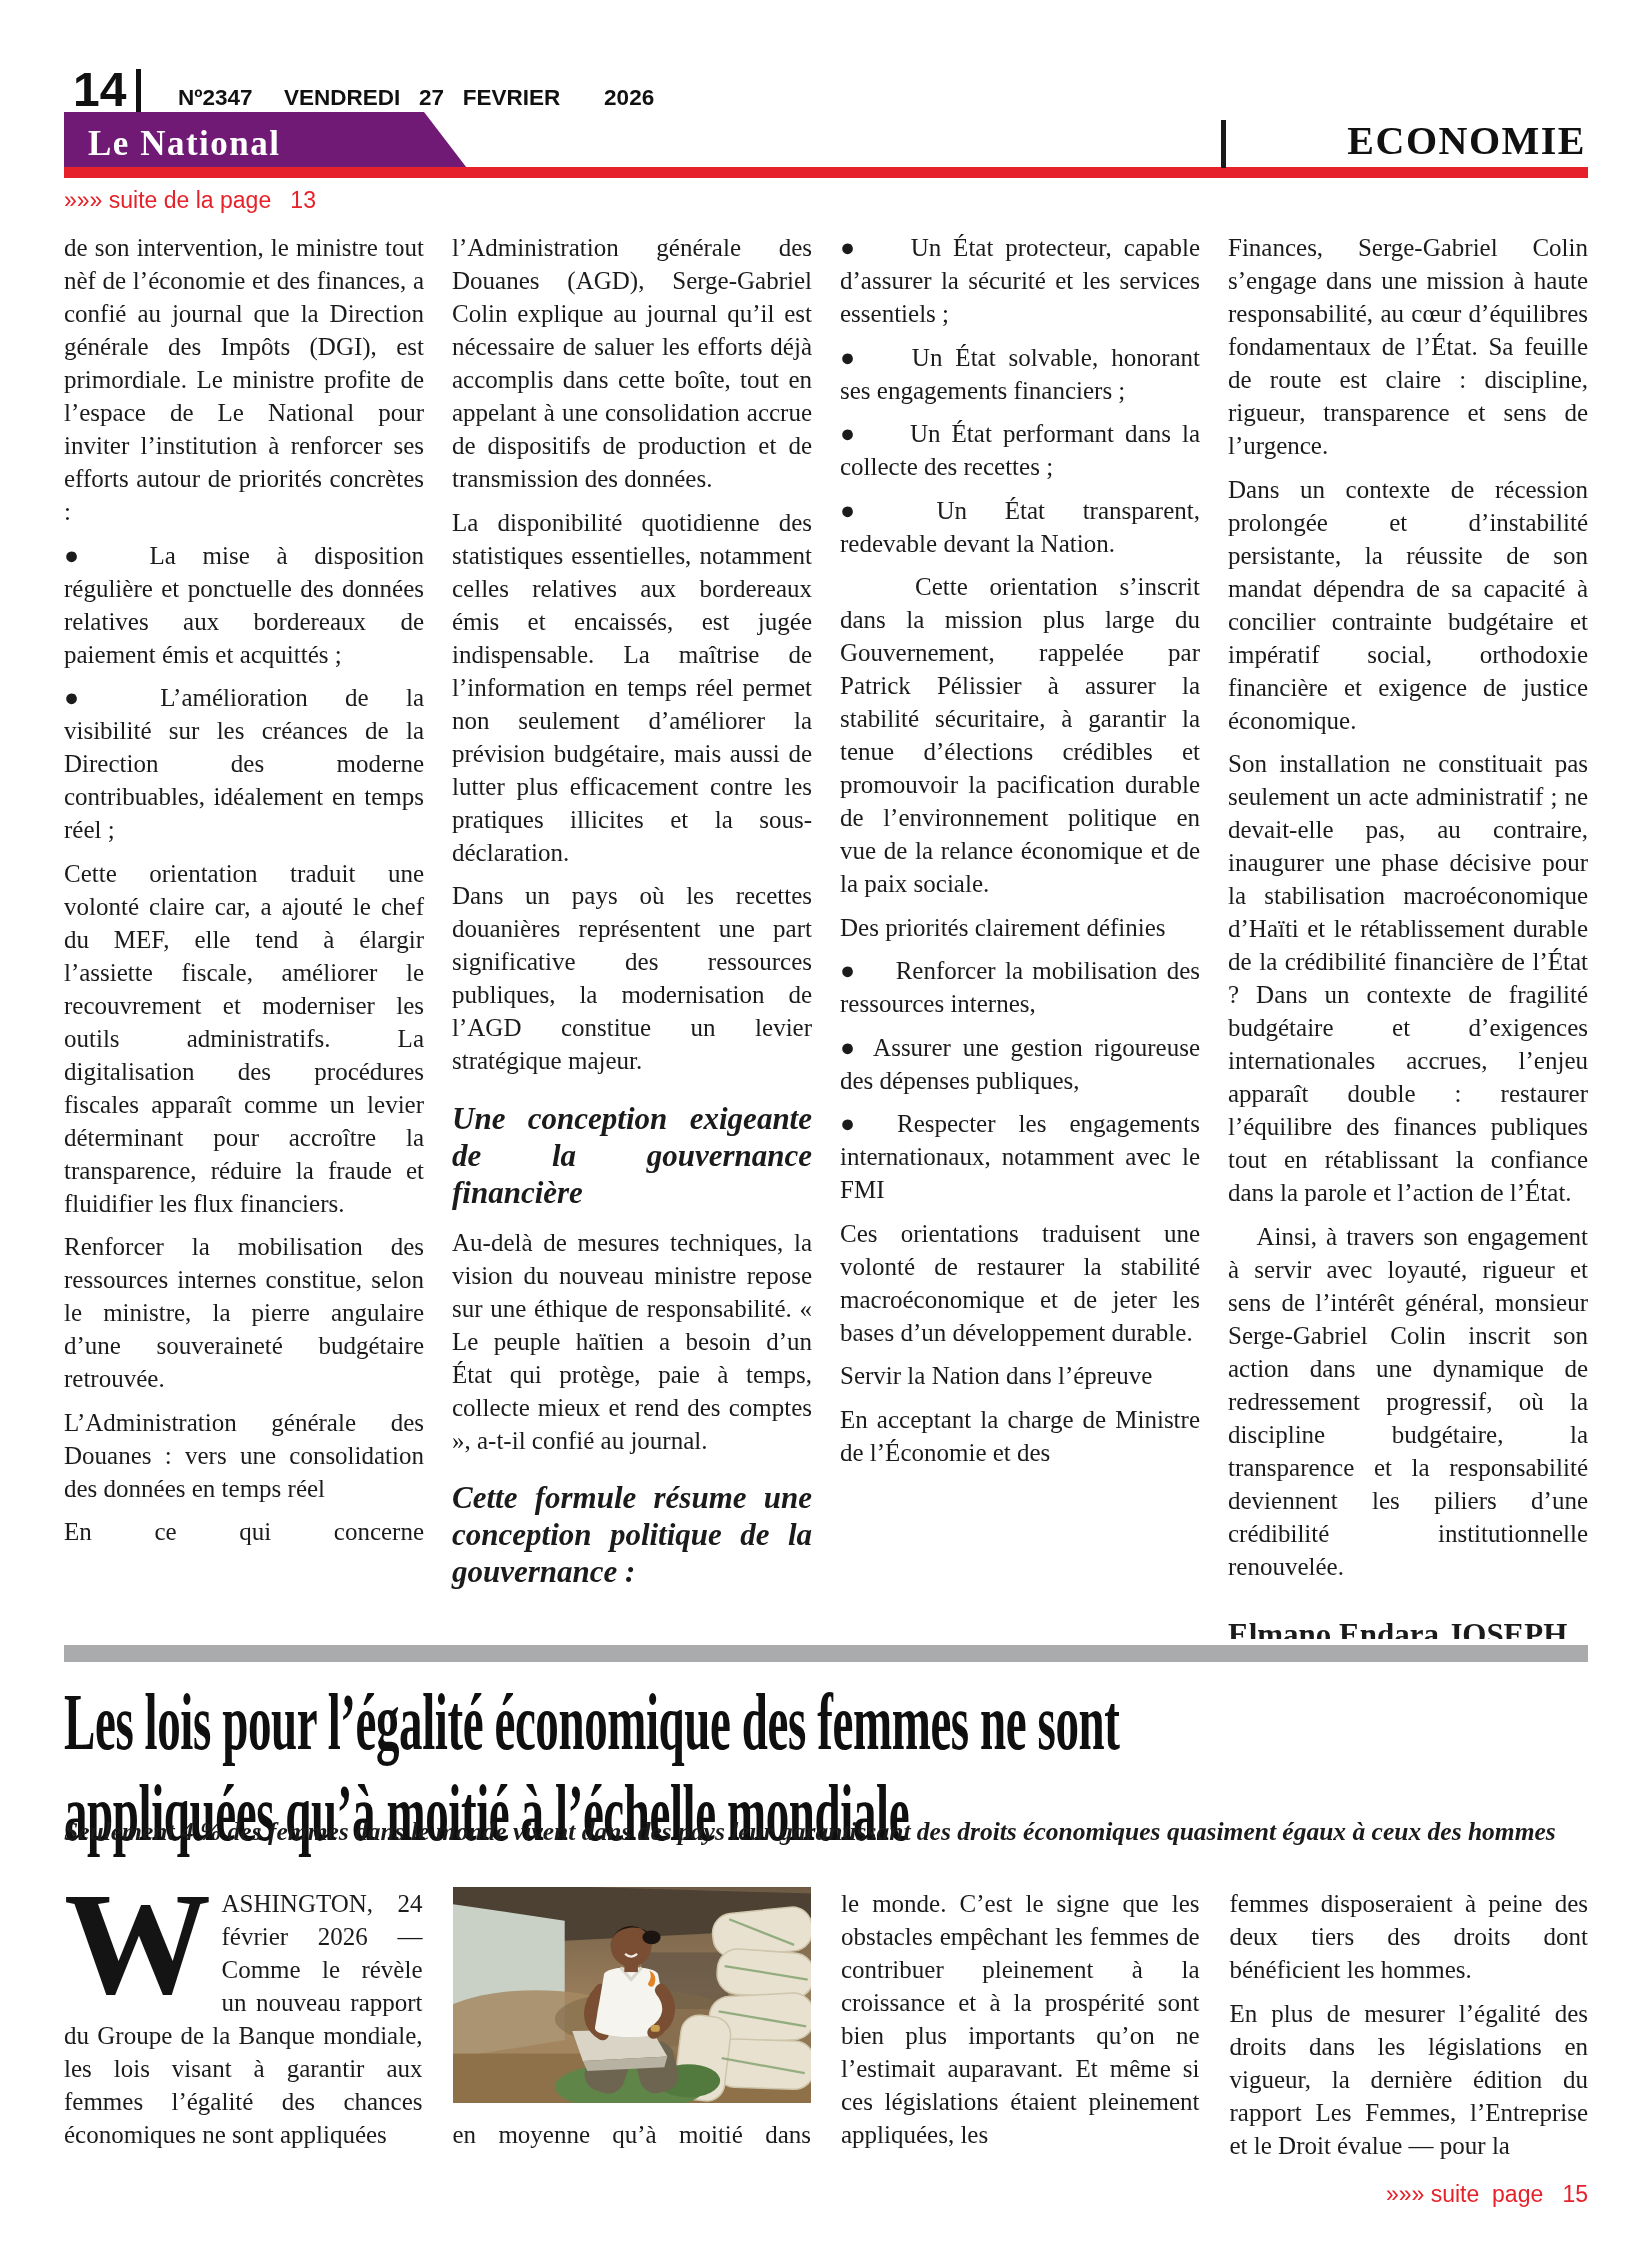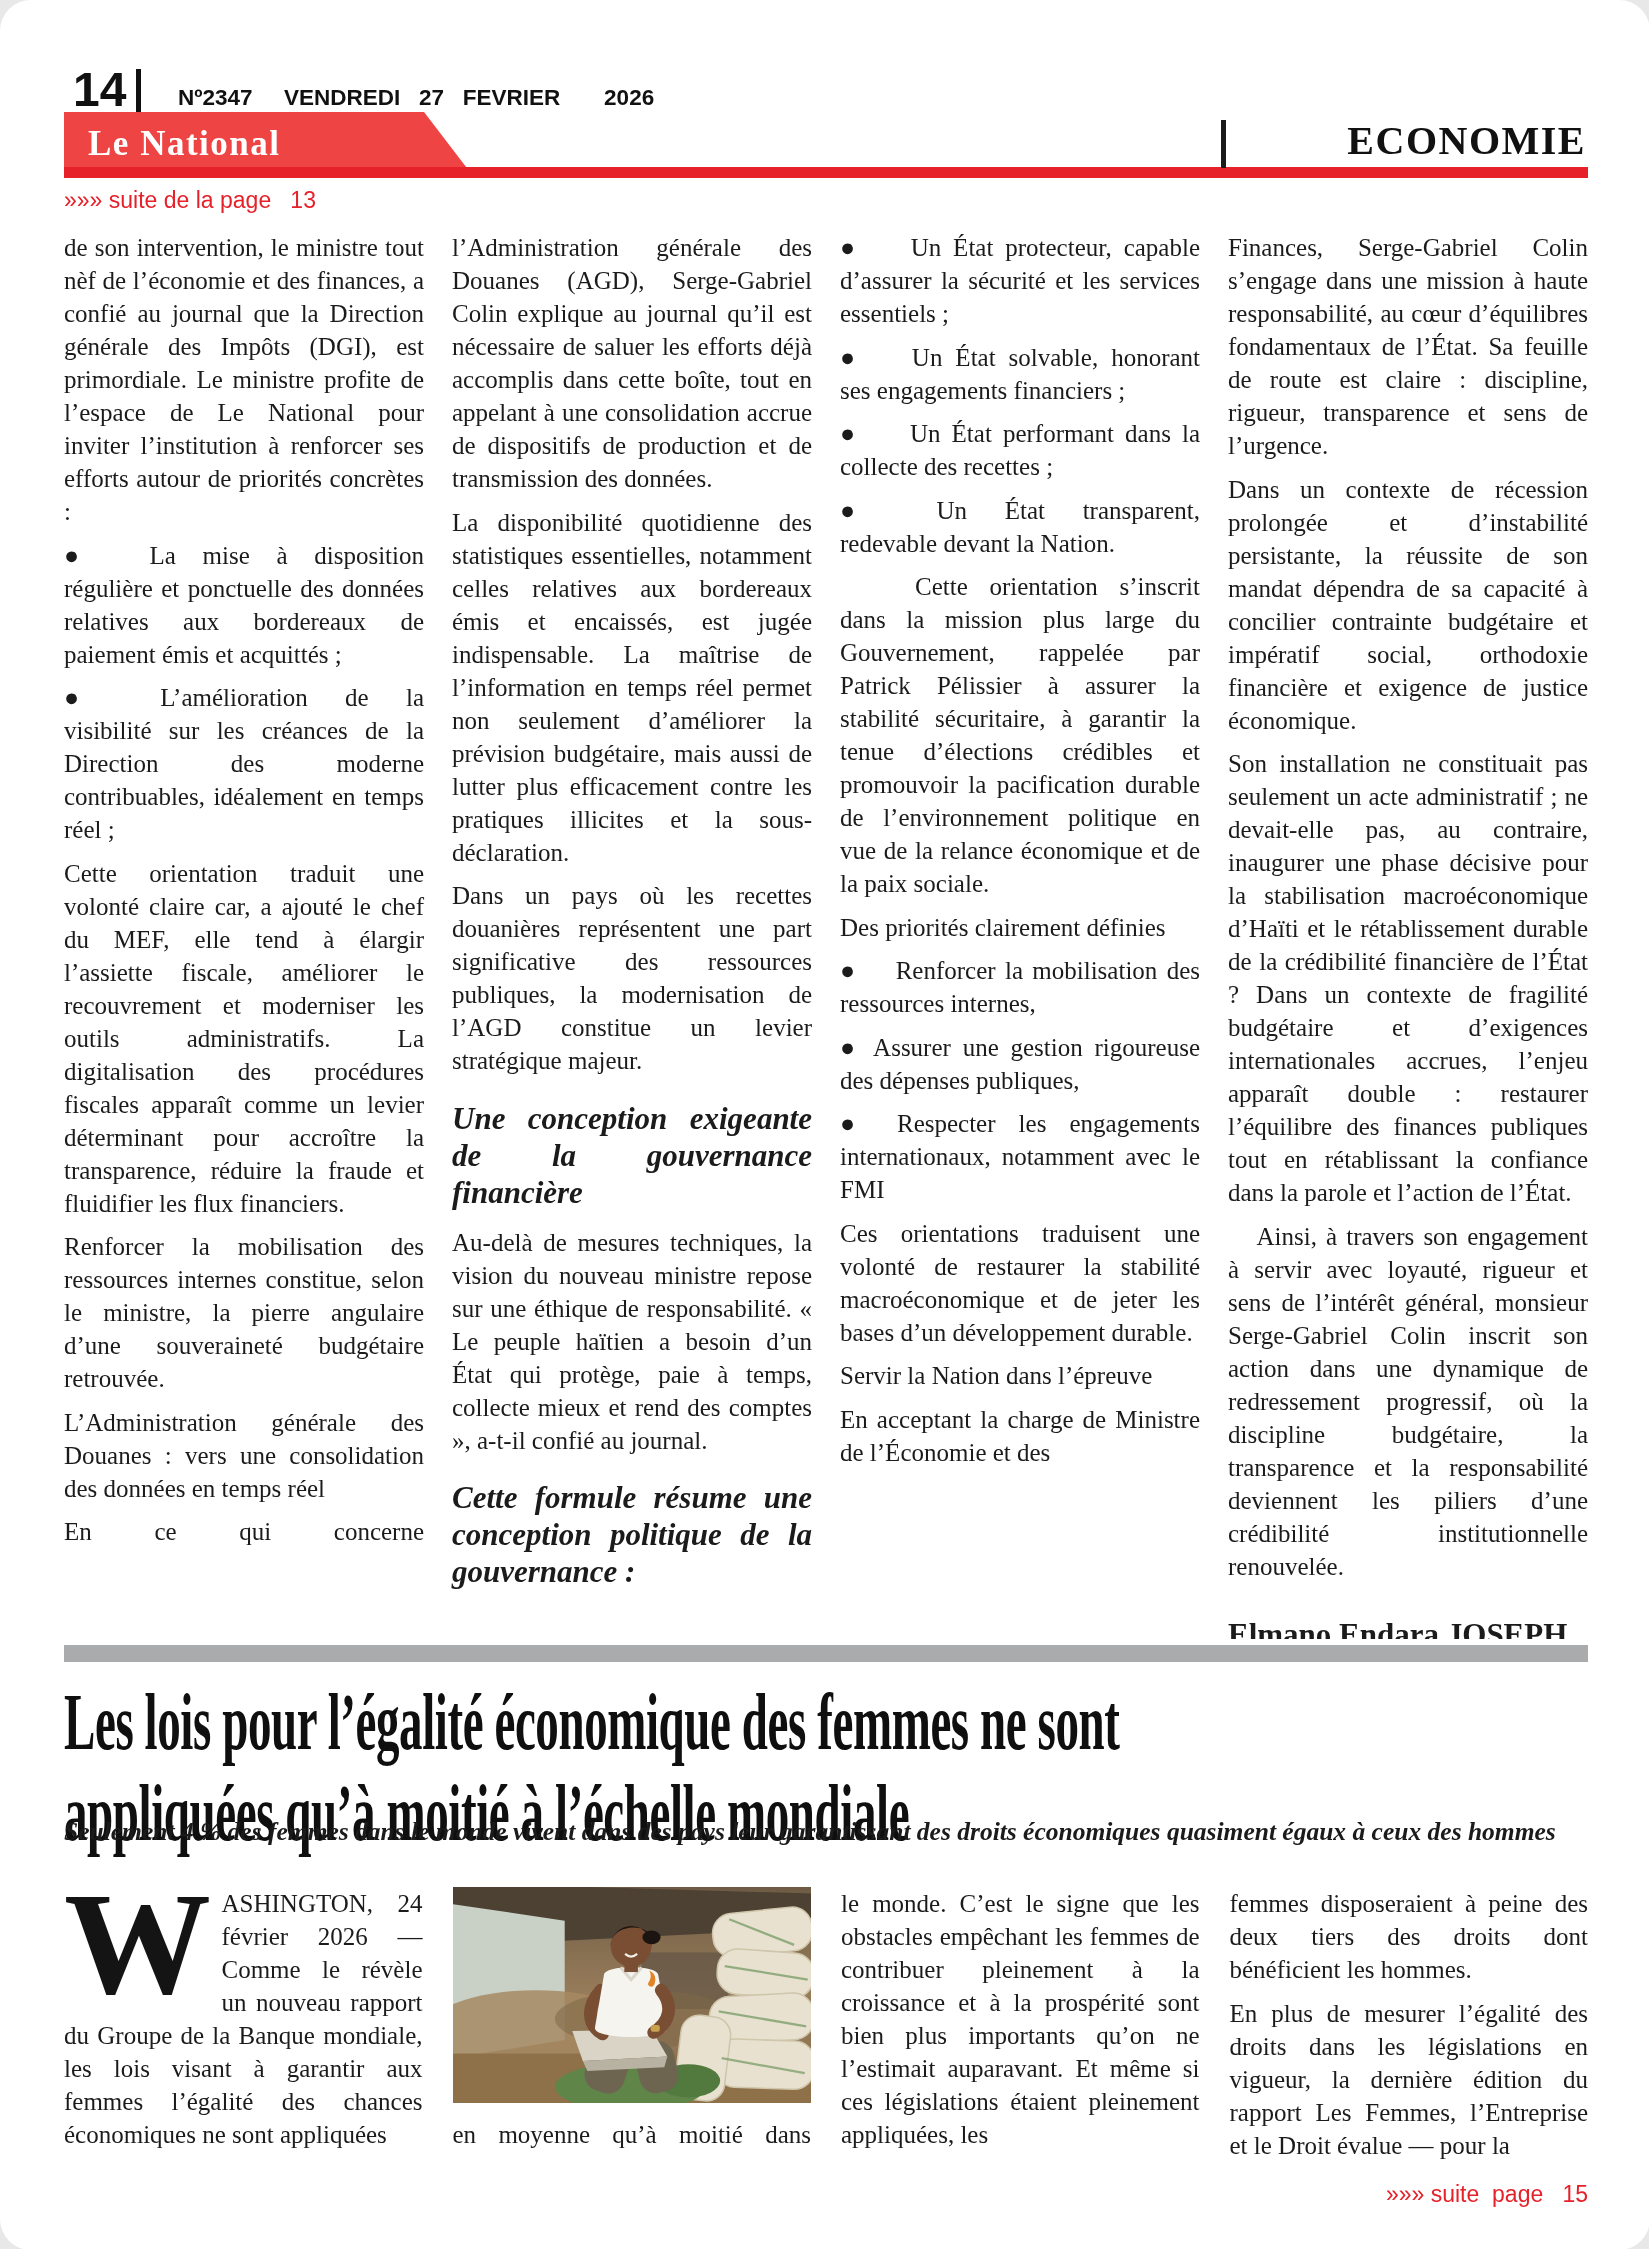--- a/index.html
+++ b/index.html
@@ -1,29 +1,28 @@
 <!DOCTYPE html>
 <html style="font-size:12px"><head>
 <meta charset="utf-8">
 <style>
   html,body{margin:0;padding:0;background:#e8e8e8;}
   .page{
     position:relative;width:1650px;height:2250px;background:#ffffff;
     font-family:"Liberation Serif", serif;color:#1b1b1b;overflow:hidden;
     margin:0 auto;
-    border-radius:31px;
   }
   
   .pgnum{position:absolute;left:73px;top:66px;font-family:"Liberation Sans",sans-serif;
     font-weight:bold;font-size:48px;line-height:48px;color:#111;}
   .pgbar{position:absolute;left:136px;top:69px;width:4.5px;height:64px;background:#111;}
   .meta{position:absolute;left:178px;top:85px;font-family:"Liberation Sans",sans-serif;
     font-weight:bold;font-size:22.5px;color:#111;display:flex;gap:31.5px;}
   .meta .date{white-space:pre;}
-  .banner{position:absolute;left:64px;top:112px;width:409px;height:64px;background:#ef4444;
+  .banner{position:absolute;left:64px;top:112px;width:409px;height:64px;background:#701a75;
     clip-path:polygon(0 0,360px 0,409px 100%,0 100%);}
   .brand{position:absolute;left:24px;top:12px;color:#ffffff;font-weight:bold;font-size:35px;
     letter-spacing:1.5px;font-family:"Liberation Serif",serif;}
   .redline{position:absolute;left:64px;top:167px;width:1524px;height:10.5px;background:#e62129;}
   .vsep{position:absolute;left:1221px;top:120px;width:5.2px;height:48px;background:#1a1a1a;}
   .section{position:absolute;right:64px;top:117px;font-family:"Liberation Serif",serif;
     font-weight:bold;font-size:40px;letter-spacing:1.5px;color:#111;}
   .suite-top{position:absolute;left:64px;top:187px;color:#e62129;font-size:23px;
     font-family:"Liberation Sans",sans-serif;white-space:pre;}
   

